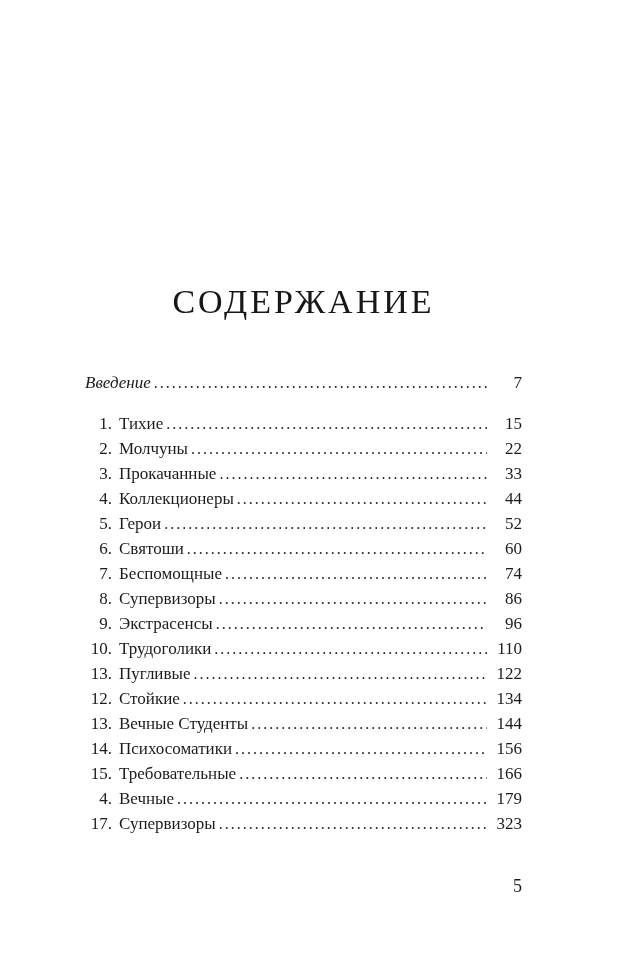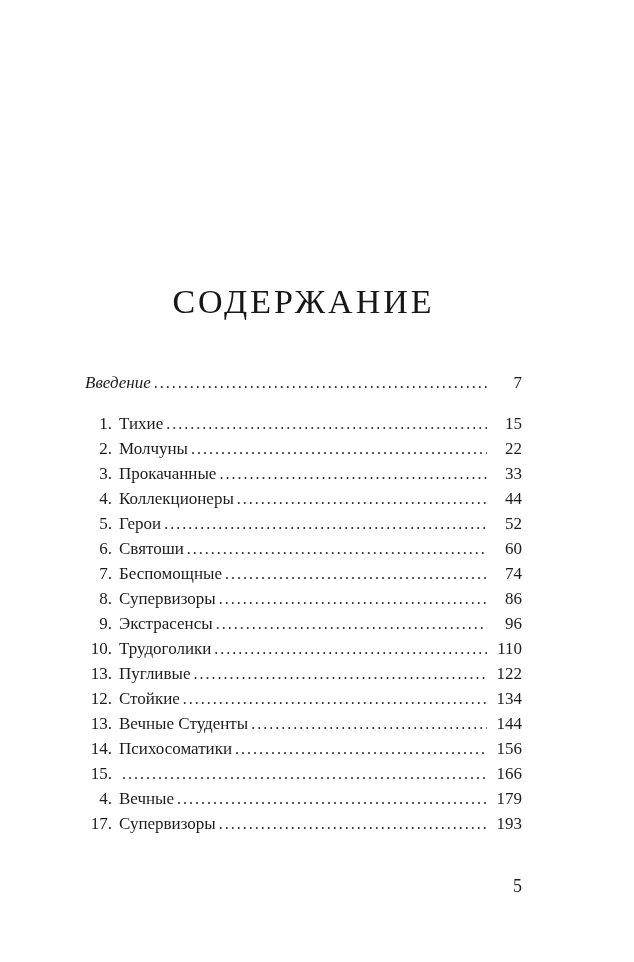--- a/index.html
+++ b/index.html
@@ -189,36 +189,37 @@
 
   <div class="toc-row entry-row">
     <span class="num">14.</span>
     <span class="label">Психосоматики</span>
     <span class="dots"></span>
     <span class="pagenum">156</span>
   </div>
 
   <div class="toc-row entry-row">
     <span class="num">15.</span>
+    <span class="label">Требовательные</span>
     <span class="dots"></span>
     <span class="pagenum">166</span>
   </div>
 
   <div class="toc-row entry-row">
     <span class="num">4.</span>
     <span class="label">Вечные</span>
     <span class="dots"></span>
     <span class="pagenum">179</span>
   </div>
 
   <div class="toc-row entry-row">
     <span class="num">17.</span>
     <span class="label">Супервизоры</span>
     <span class="dots"></span>
-    <span class="pagenum">193</span>
+    <span class="pagenum">323</span>
   </div>
 </div>
 
   </div>
 
   <div class="page-footer">
     <span>5</span>
   </div>
 
 </div>

